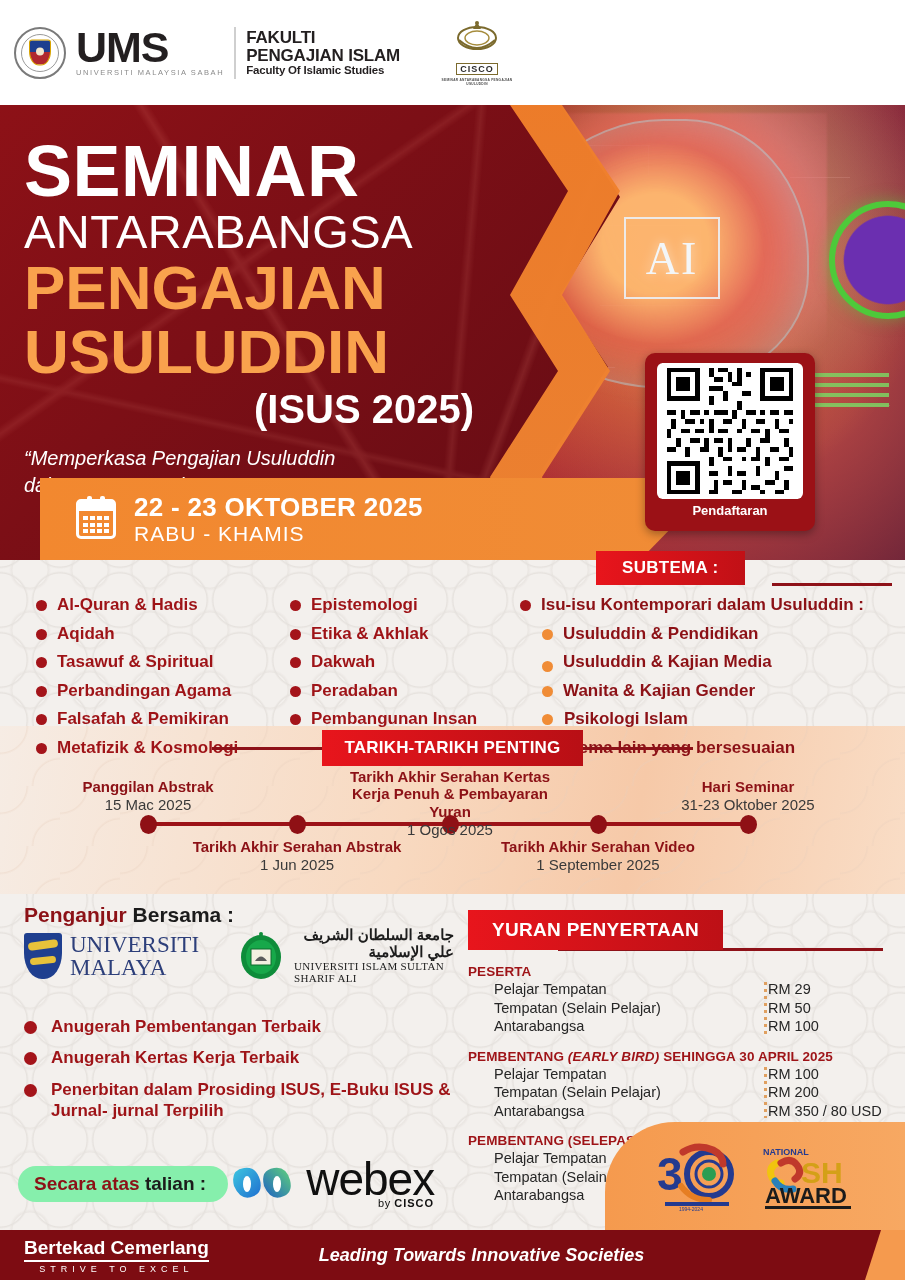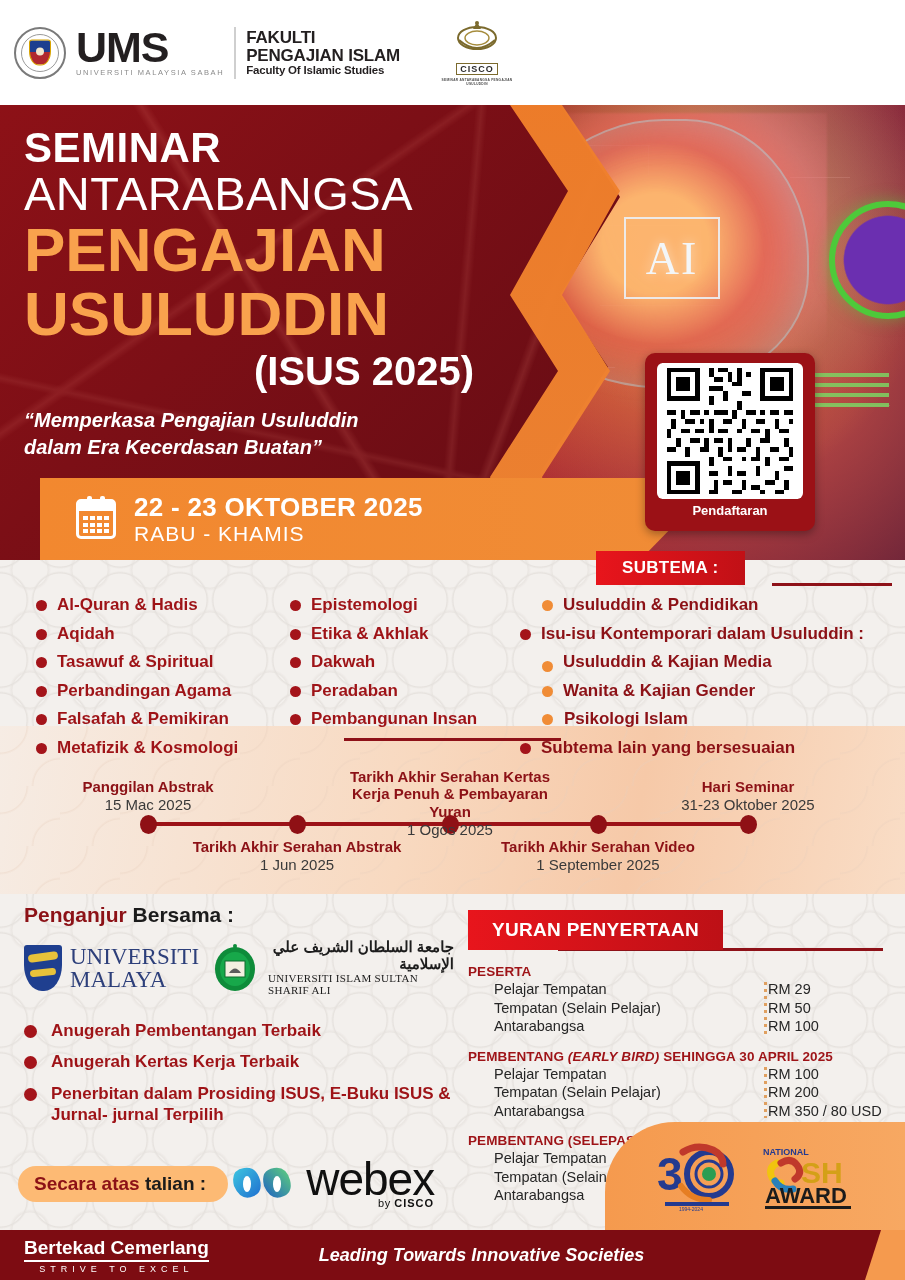--- a/index.html
+++ b/index.html
@@ -136,26 +136,26 @@
       linear-gradient(-70deg, transparent 20%, #cf6a60 21%, transparent 22%),
       linear-gradient(95deg, transparent 72%, #bf5b55 73%, transparent 74%);
   }
   .hero-accent{
     position:absolute; left:470px; top:0; width:190px; height:455px;
     background:linear-gradient(180deg,#f07f2a,#ef8432);
     clip-path:polygon(92px 0, 150px 86px, 92px 190px, 140px 266px, 72px 372px, 100px 455px, 46px 455px, 20px 372px, 88px 266px, 40px 190px, 98px 86px, 40px 0);
     opacity:.97;
   }
   .hero-text{ position:absolute; left:24px; top:22px; z-index:3; }
-  .t-seminar{ font-size:42px; font-weight:700; color:#fff; letter-spacing:.5px; line-height:1.0;}
+  .t-seminar{ font-size:72px; font-weight:700; color:#fff; letter-spacing:.5px; line-height:1.0;margin-top:8px;}
   .t-antara{ font-size:47px; font-weight:400; color:#fff; letter-spacing:.5px; line-height:1.05;}
   .t-peng{ font-size:62px; font-weight:700; color:#f9a24d; letter-spacing:0px; line-height:1.02;}
   .t-usul{ font-size:62px; font-weight:700; color:#f9a24d; letter-spacing:0px; line-height:1.02;}
   .t-isus{ font-size:40px; font-weight:700; color:#fff; text-align:right; width:450px; line-height:1.3;}
-  .t-quote{ margin-top:10px; font-size:20px; font-style:italic; font-weight:700; color:#fff; line-height:1.35;}
+  .t-quote{ margin-top:10px; font-size:20px; font-style:italic; font-weight:400; color:#fff; line-height:1.35;}
 
   
   .qr-card{
     position:absolute; left:645px; top:353px; width:170px; height:178px;
     background:#9b1116; border-radius:10px; z-index:7;
     display:flex; flex-direction:column; align-items:center;
     padding:10px 0 0; box-shadow:0 3px 10px rgba(0,0,0,.35);
   }
   .qr-img{ width:146px;height:136px;background:#fff;border-radius:6px; position:relative; overflow:hidden;}
   .qr-label{ color:#fff;font-size:13px;font-weight:700;margin-top:4px;}
@@ -211,30 +211,30 @@
   .tl-line{ position:absolute; left:148px; top:822px; width:604px; height:4px; background:#9c1217; z-index:6;}
   .tl-dot{ position:absolute; top:815px; width:17px;height:19px;border-radius:50%;background:#8f1015; z-index:7;}
   .tl-lab{ position:absolute; text-align:center; z-index:7;}
   .tl-lab .lt{ font-size:15px;font-weight:700;color:#8c1116;line-height:1.15;}
   .tl-lab .ld{ font-size:15px;font-weight:400;color:#3a3a3a;line-height:1.3;}
 
   
   .org-sec{ position:absolute; left:24px; top:903px; width:430px; z-index:5;}
   .org-title{ font-size:21px;font-weight:700;color:#8c1116;}
   .org-title b{ color:#1b1b1b;}
-  .org-logos{ display:flex; align-items:center; gap:10px; margin-top:12px;justify-content:flex-end;}
+  .org-logos{ display:flex; align-items:center; gap:36px; margin-top:0;justify-content:flex-end;}
   .um-shield{ width:38px;height:46px;background:#1f3f8f;border-radius:3px 3px 18px 18px/3px 3px 26px 26px;position:relative;flex:none;}
   .um-shield::before{content:"";position:absolute;left:4px;top:8px;width:30px;height:8px;background:#e8c23a;border-radius:4px;transform:rotate(-8deg);}
   .um-shield::after{content:"";position:absolute;left:6px;top:24px;width:26px;height:7px;background:#e8c23a;border-radius:4px;transform:rotate(-6deg);}
   .um-name{ font-family:"Liberation Serif",serif; font-size:23px; color:#2d3f7a; line-height:1.0;}
   .unissa-crest{ width:52px;height:50px;flex:none;}
   .unissa-ar{ font-size:15px;color:#1d1d1d; line-height:1.1; direction:rtl; font-weight:700;}
   .unissa-en{ font-family:"Liberation Serif",serif; font-size:11px; color:#1d1d1d; letter-spacing:.3px;}
 
-  .awards{ margin-top:24px; }
+  .awards{ margin-top:32px; }
   .aw-item{ display:flex; gap:14px; align-items:flex-start; margin-bottom:10px;}
   .aw-b{ width:13px;height:13px;border-radius:50%;background:#a4141a;margin-top:5px;flex:none;}
   .aw-t{ font-size:17px;font-weight:700;color:#9e1317;line-height:1.25;}
 
   
   .fee-sec{ position:absolute; left:468px; top:910px; width:420px; z-index:5;}
   .fee-chip{
     display:inline-block;background:linear-gradient(90deg,#e8151c,#bd1016);
     color:#fff;font-weight:700;font-size:19px;padding:9px 24px;letter-spacing:.3px;
   }
@@ -255,21 +255,21 @@
   .info-title{ margin-top:16px; font-size:21px;font-weight:700;color:#8c1116;}
   .info-title b{ color:#1b1b1b;}
   .email-row{ display:flex;align-items:center;gap:12px;margin-top:8px;}
   .mail-ic{ width:29px;height:29px;border-radius:50%;background:#f09a3e;display:flex;align-items:center;justify-content:center;flex:none;}
   .mail-ic svg{display:block;}
   .email-tx{ font-size:19px;font-weight:700;color:#8c1116;}
 
   
   .webex-sec{ position:absolute; left:18px; top:1158px; z-index:6; display:flex; align-items:center; gap:4px;}
   .online-chip{
-    background:#fdba74;border-radius:30px;padding:7px 22px 7px 16px;
+    background:#86efac;border-radius:30px;padding:7px 22px 7px 16px;
     font-size:19px;font-weight:700;color:#8c1116;
   }
   .online-chip b{color:#1b1b1b;}
   .webex-mark{ display:flex; align-items:center; gap:8px; margin-left:-6px;}
   .webex-word{ font-size:46px;font-weight:400;color:#101010;letter-spacing:-1px;line-height:.9;}
   .webex-by{ font-size:11px;letter-spacing:.5px;color:#101010;text-align:right;margin-top:-4px;}
   .webex-by b{ font-weight:700;letter-spacing:1px;}
 
   
   .sponsor-band{
@@ -546,28 +546,28 @@
         <div class="titem">
           <span class="bullet"></span>
           <span class="ttext">Peradaban</span>
         </div>
         <div class="titem">
           <span class="bullet"></span>
           <span class="ttext">Pembangunan Insan</span>
         </div>
       </div>
     <div class="tcol" id="col3" style="left:520px;top:10px;width:380px;">
+        <div class="titem">
+          <span class="bullet"></span>
+          <span class="ttext dark">Isu-isu Kontemporari dalam Usuluddin :</span>
+        </div>
         <div class="titem" style="margin-left: 22px;">
           <span class="bullet org"></span>
           <span class="ttext dark">Usuluddin &amp; Pendidikan</span>
         </div>
-        <div class="titem">
-          <span class="bullet"></span>
-          <span class="ttext dark">Isu-isu Kontemporari dalam Usuluddin :</span>
-        </div>
         <div class="titem" style="margin-left: 22px; align-items: flex-end;">
           <span class="bullet org"></span>
           <span class="ttext dark">Usuluddin &amp; Kajian Media</span>
         </div>
         <div class="titem" style="margin-left: 22px;">
           <span class="bullet org"></span>
           <span class="ttext dark">Wanita &amp; Kajian Gender</span>
         </div>
         <div class="titem" style="margin-left: 22px; gap: 11px;">
           <span class="bullet org"></span>
@@ -577,20 +577,21 @@
           <span class="bullet"></span>
           <span class="ttext dark">Subtema lain yang bersesuaian</span>
         </div>
       </div>
 
   </div>
 
   <div class="tl-band"></div>
   <div class="tl-chip-wrap">
     <span style="display:inline-block;width:110px;height:3px;background:#8e1118;vertical-align:middle;margin-right:-4px;"></span>
+    <span class="tl-chip">TARIKH-TARIKH PENTING</span>
     <span style="display:inline-block;width:110px;height:3px;background:#8e1118;vertical-align:middle;margin-left:-4px;"></span>
   </div>
   <div class="tl-line"></div>
   <div id="tl-dots">
       <div class="tl-dot" style="left: 140px;"></div>
       <div class="tl-dot" style="left: 289px;"></div>
       <div class="tl-dot" style="left: 442px;"></div>
       <div class="tl-dot" style="left: 590px;"></div>
       <div class="tl-dot" style="left: 740px;"></div>
     </div>

